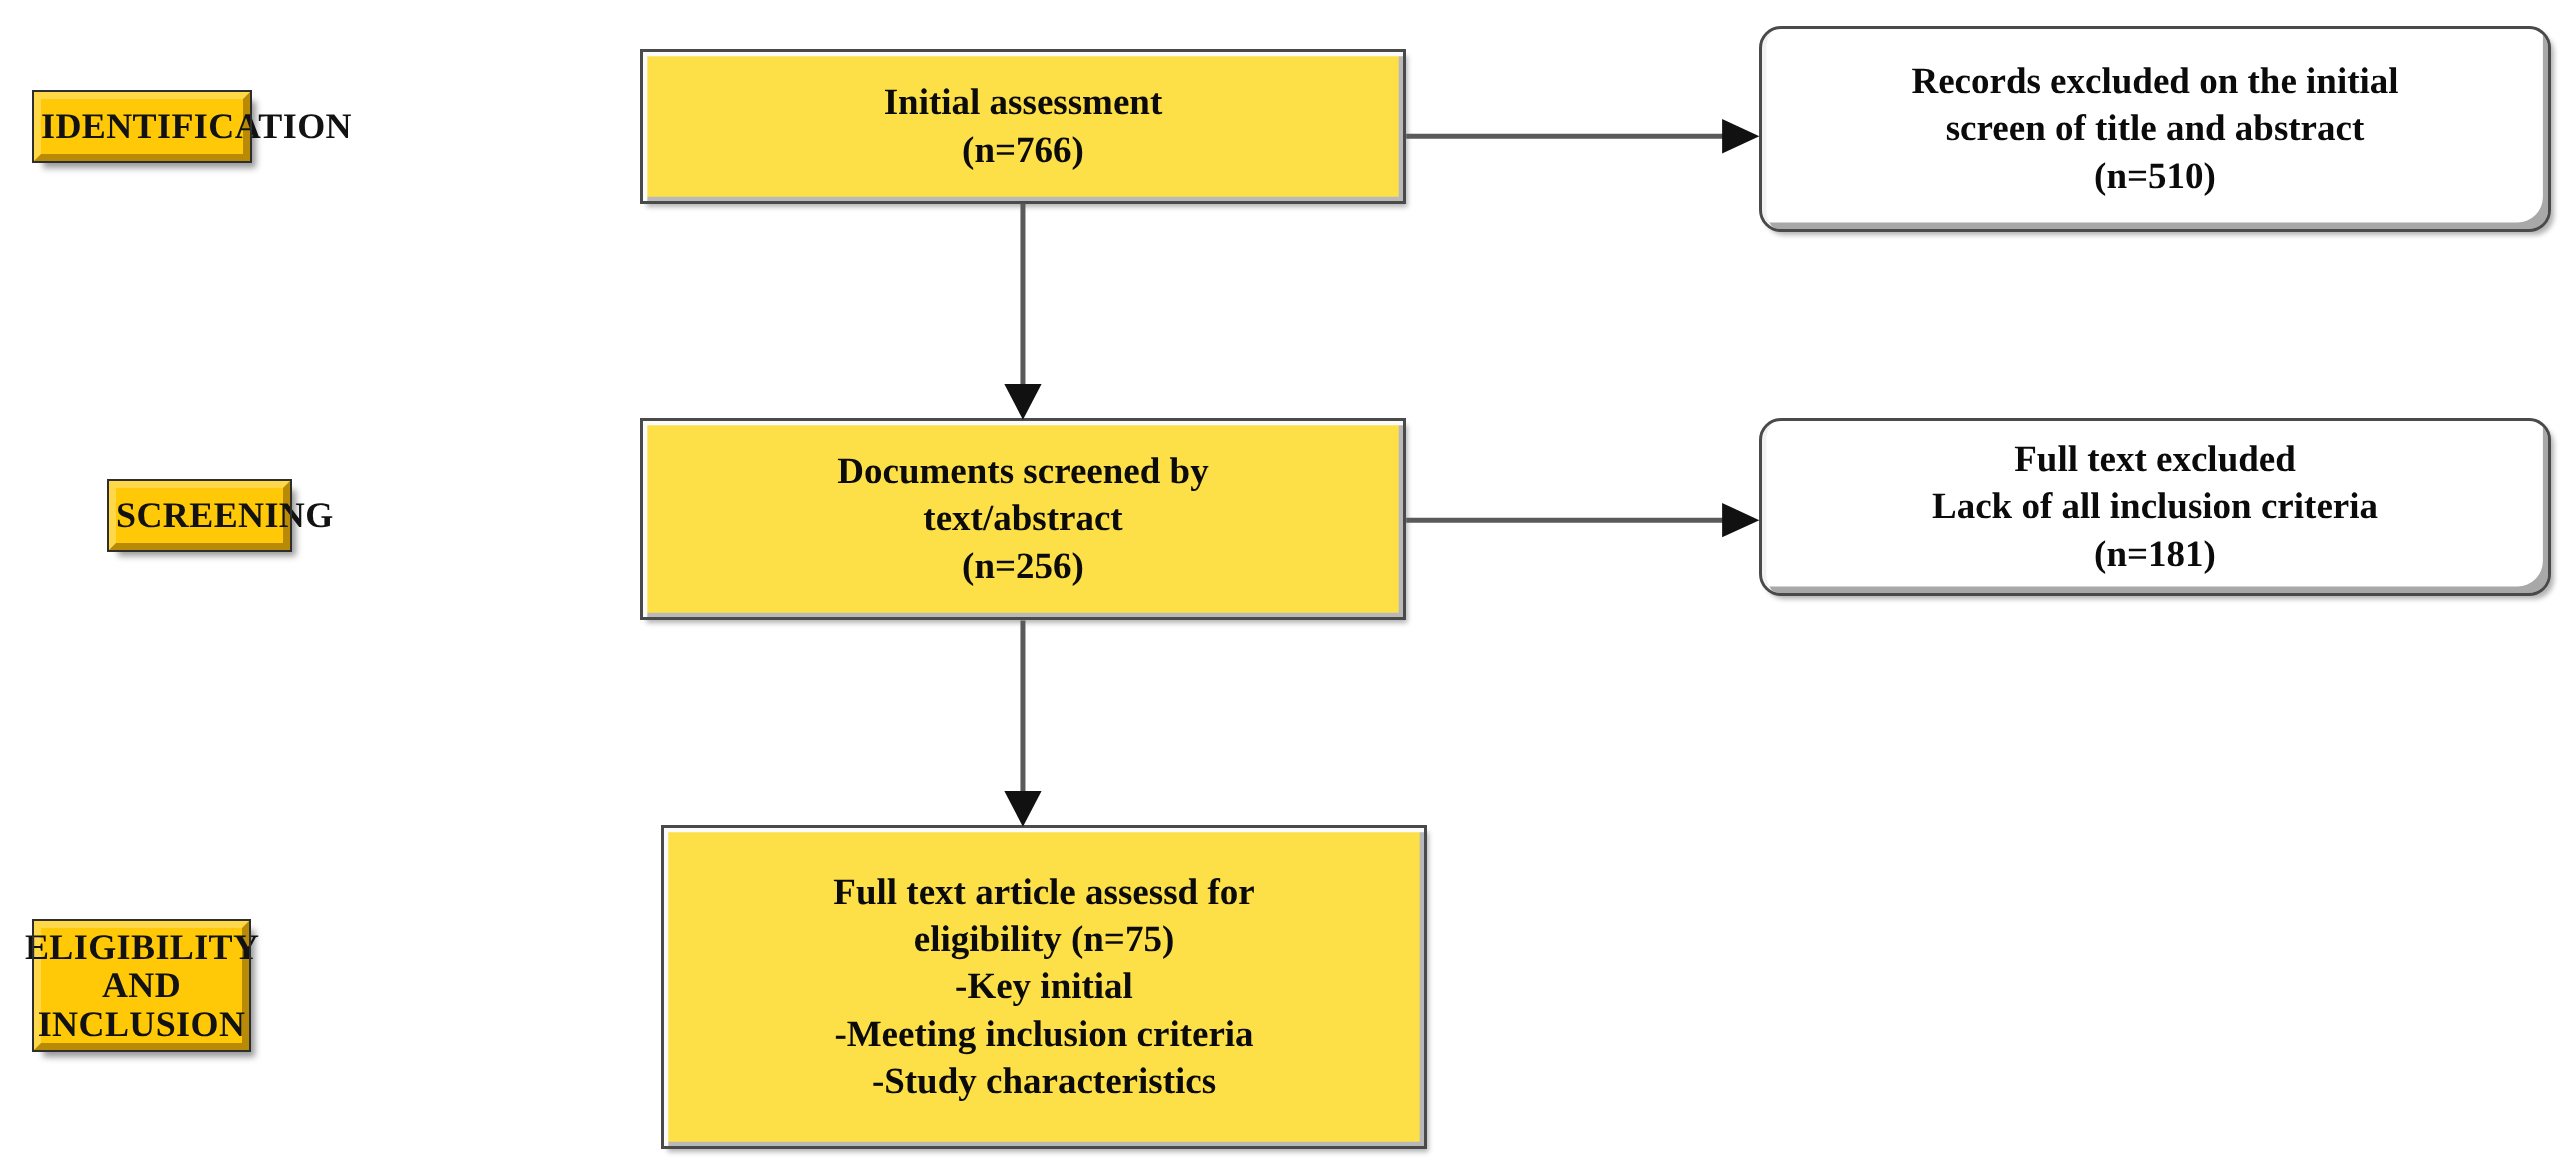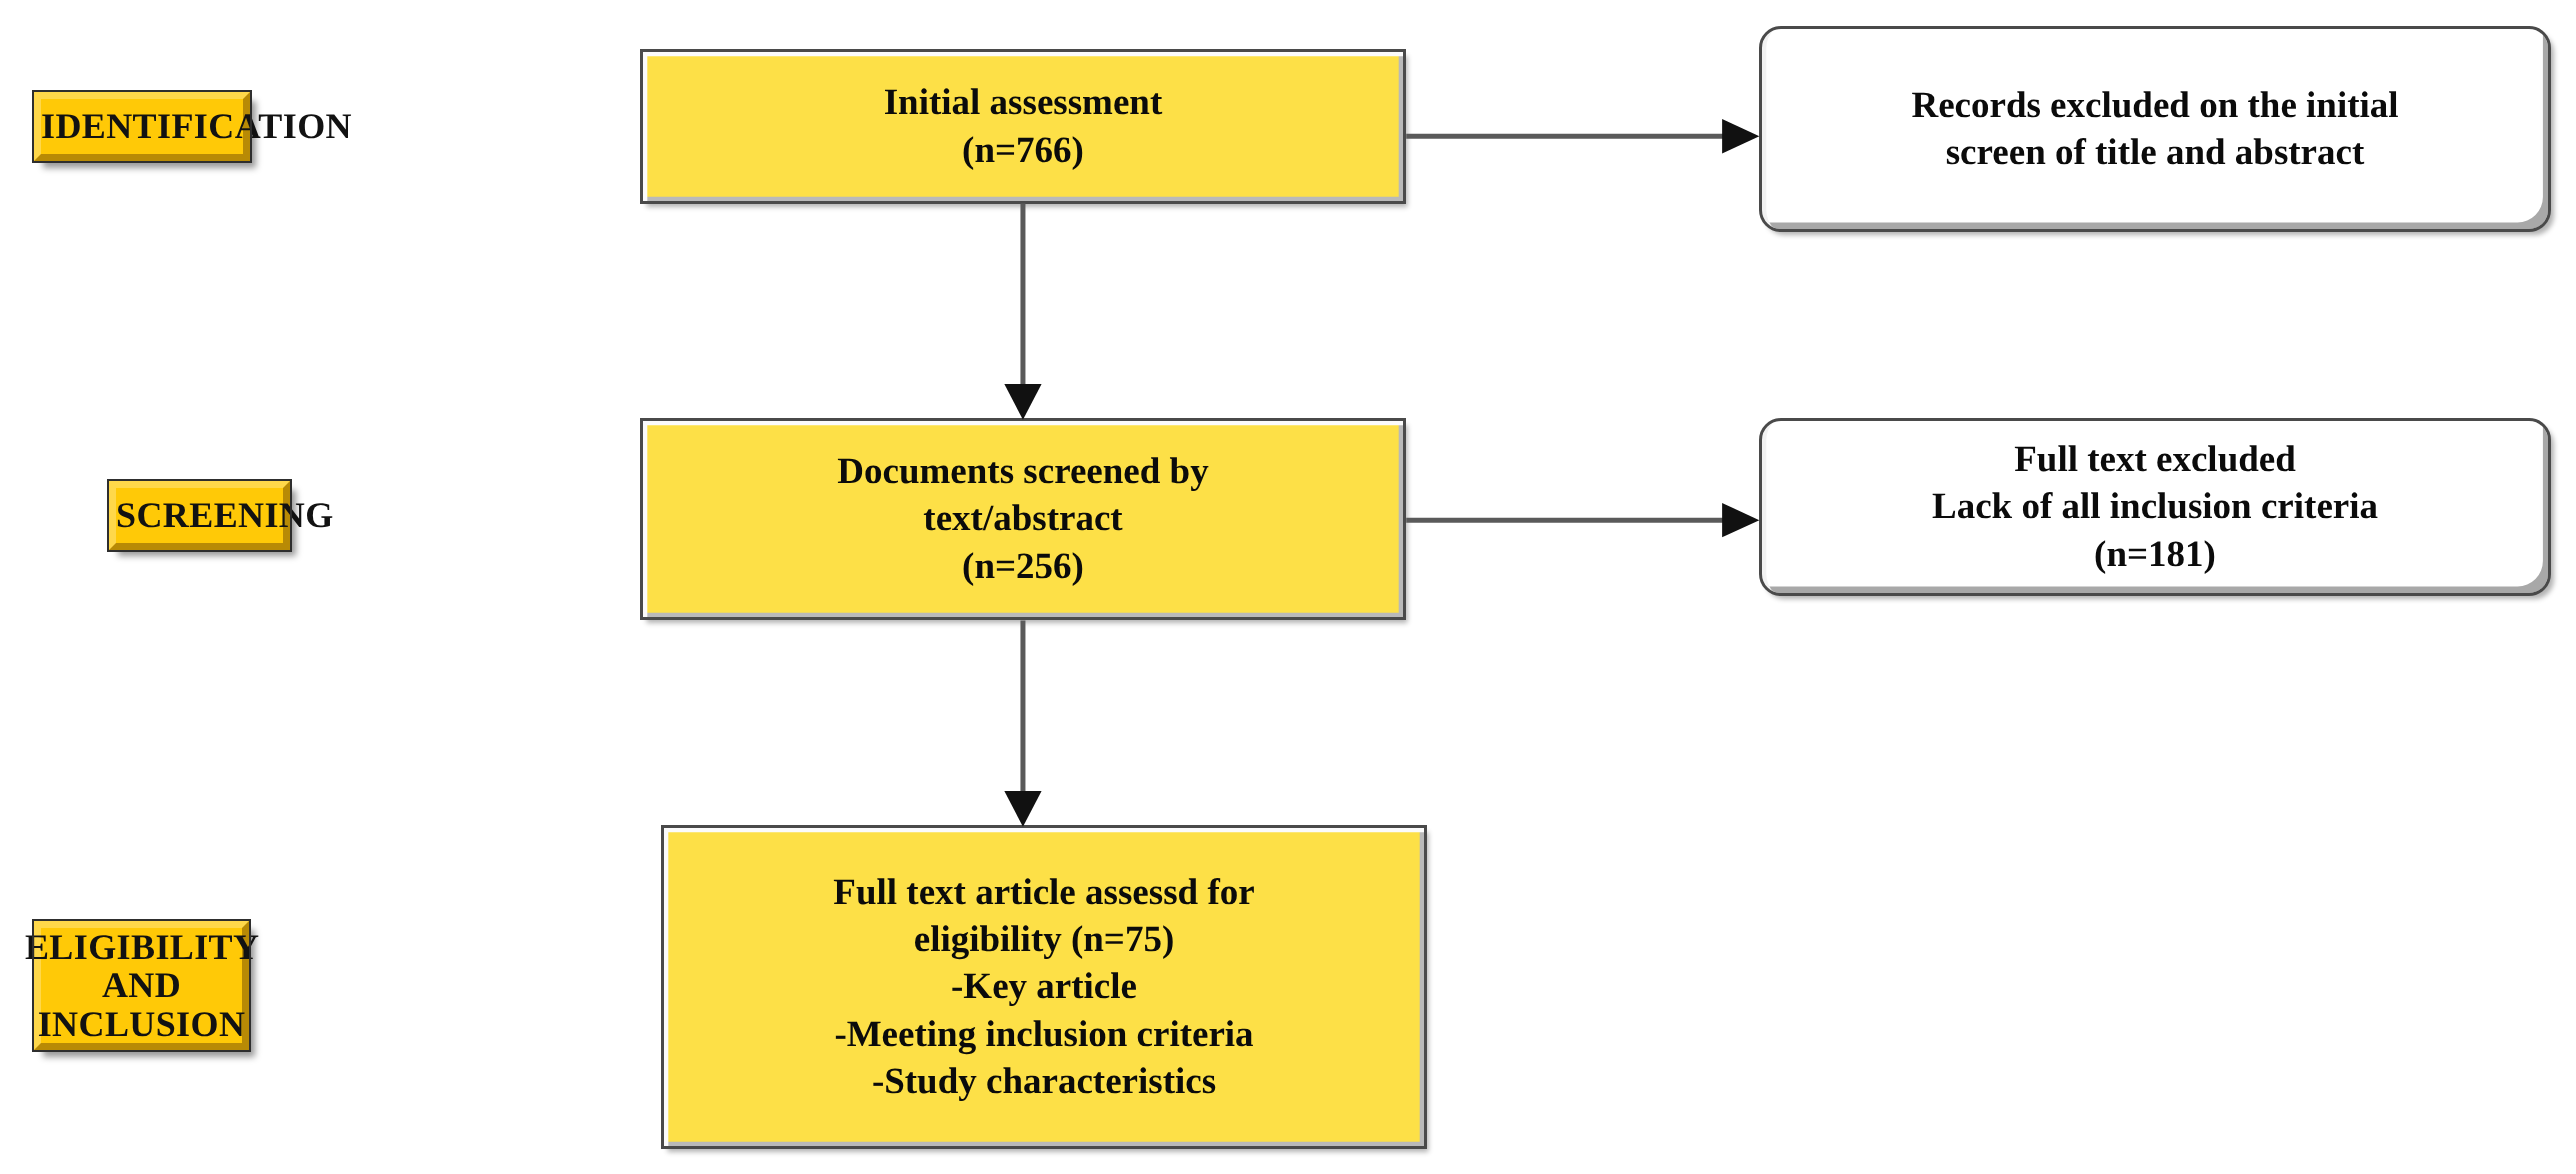--- a/index.html
+++ b/index.html
@@ -147,30 +147,31 @@
       <span class="line">Documents screened by</span>
       <span class="line">text/abstract</span>
       <span class="line">(n=256)</span>
     </div>
   </div>
 
   <div class="flow-box box-grey" id="box-full-text-eligibility">
     <div class="inner">
       <span class="line">Full text article assessd for</span>
       <span class="line">eligibility (n=75)</span>
-      <span class="line">-Key article</span>
+      <span class="line">-Key initial</span>
       <span class="line">-Meeting inclusion criteria</span>
       <span class="line">-Study characteristics</span>
     </div>
   </div>
 
   <div class="flow-box box-white" id="box-records-excluded">
     <div class="inner">
       <span class="line">Records excluded on the initial</span>
       <span class="line">screen of title and abstract</span>
+      <span class="line">(n=510)</span>
     </div>
   </div>
 
   <div class="flow-box box-white" id="box-full-text-excluded">
     <div class="inner">
       <span class="line">Full text excluded</span>
       <span class="line">Lack of all inclusion criteria</span>
       <span class="line">(n=181)</span>
     </div>
   </div>

